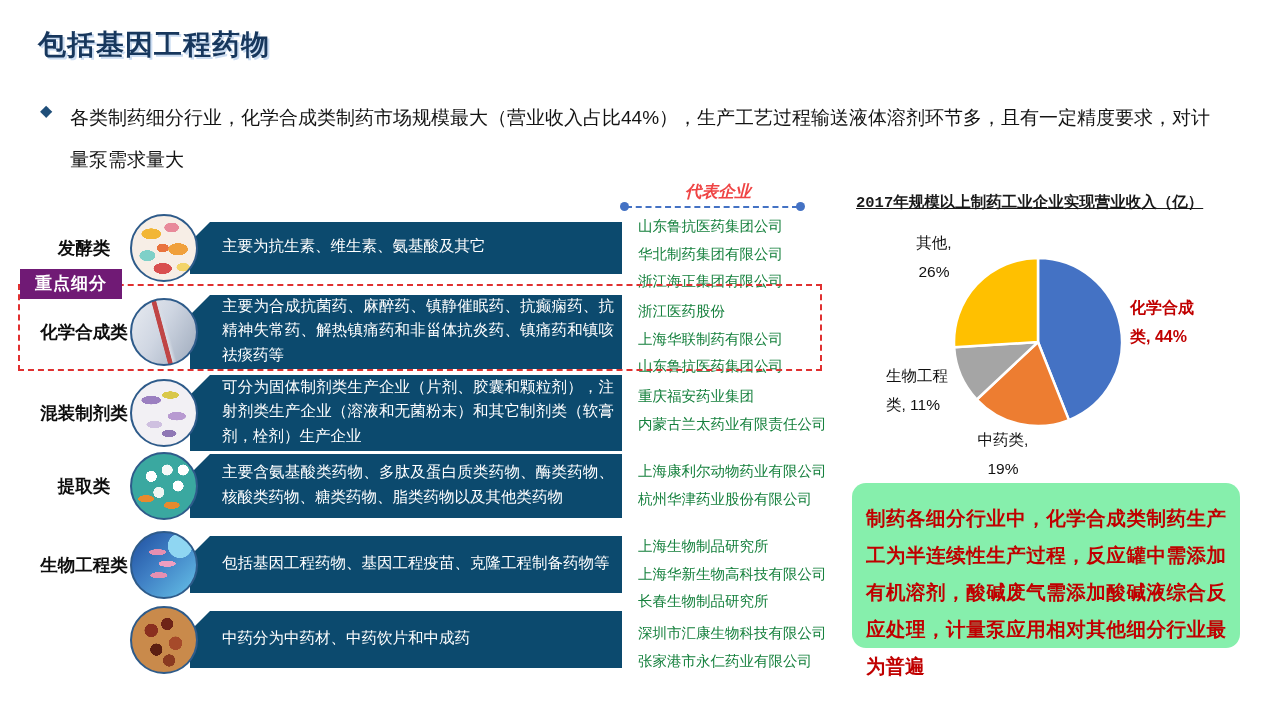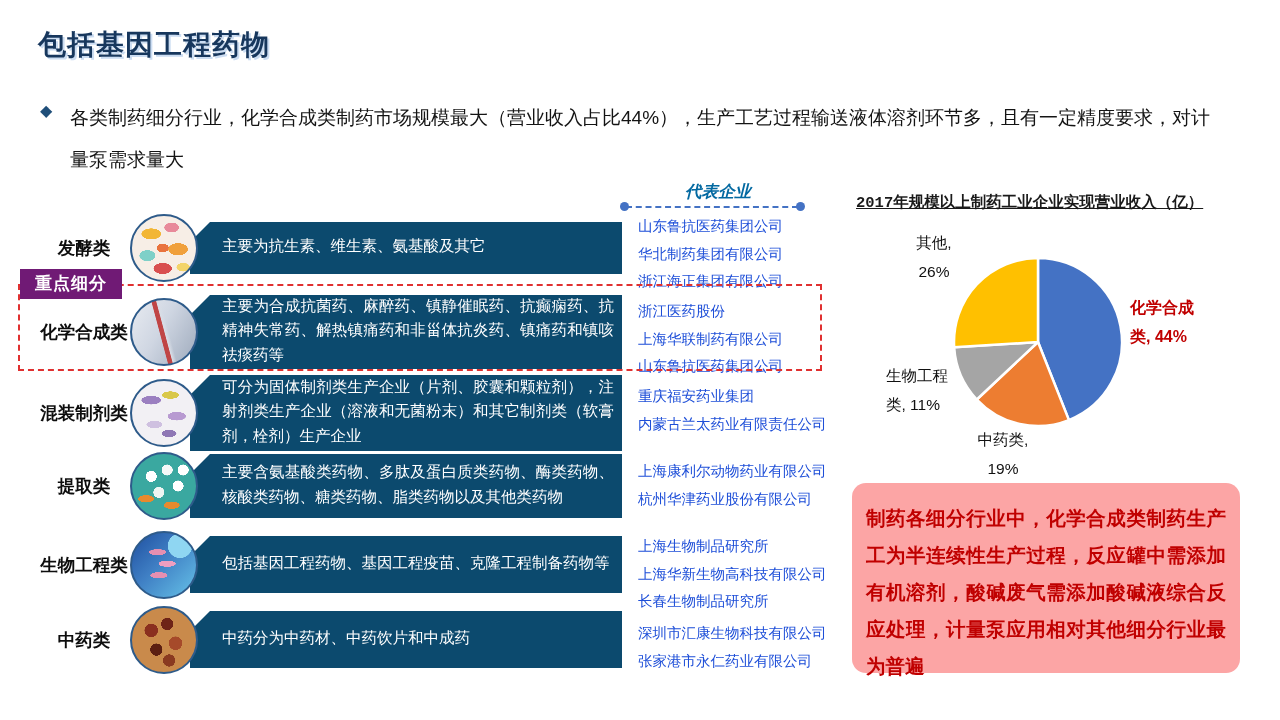--- a/index.html
+++ b/index.html
@@ -95,44 +95,44 @@
     font-size:17px; padding:3px 15px 4px; z-index:5; letter-spacing:1px;
   }
   .highlight-frame {
     left:18px; top:284px; width:804px; height:87px;
     border:2px dashed #E03030; z-index:4; pointer-events:none;
   }
 
   
   .companies-header {
     left:630px; top:181px; width:176px; text-align:center;
-    font-size:16.5px; font-weight:bold; font-style:italic; color:#0369a1;
+    font-size:16.5px; font-weight:bold; font-style:italic; color:#ef4444;
   }
   .connector-line { left:626px; top:206px; width:172px; border-top:2px dashed #4472C4; }
   .connector-dot { width:9px; height:9px; border-radius:50%; background:#4472C4; top:202px; }
   .dot-left { left:620px; } .dot-right { left:796px; }
-  .company-group { position:absolute; left:638px; width:200px; font-size:14.5px; color:#1d4ed8; line-height:27.5px; white-space:nowrap; }
+  .company-group { position:absolute; left:638px; width:200px; font-size:14.5px; color:#15803d; line-height:27.5px; white-space:nowrap; }
   .cg-0 { top:213px; } .cg-1 { top:298px; } .cg-2 { top:383px; }
   .cg-3 { top:458px; } .cg-4 { top:533px; } .cg-5 { top:620px; }
 
   
   .chart-title {
     left:856px; top:192px; width:380px; text-align:left; font-size:15.5px;
     font-weight:bold; color:#1a1a1a; text-decoration:underline; white-space:nowrap;font-family:Liberation Mono, monospace;
   }
   #pie-svg { left:952px; top:256px; width:172px; height:172px; }
   .pie-label { position:absolute; font-size:15.5px; line-height:29px; color:#111; }
   .pl-0 { left:1130px; top:293px; color:#C00000; font-weight:bold; font-size:16px; }
   .pl-1 { left:958px; top:425px; width:90px; text-align:center; }
   .pl-2 { left:886px; top:361px; width:84px; }
   .pl-3 { left:898px; top:228px; width:72px; text-align:center; }
 
   
   .callout {
-    left:852px; top:483px; width:388px; height:190px; background:#fca5a5;
+    left:852px; top:483px; width:388px; height:165px; background:#86efac;
     border-radius:14px; padding:17px 14px; color:#C00000; font-weight:bold;
     font-size:19.5px; line-height:37px; text-align:justify;
   }
 </style>
 </head>
 <body>
 
 <div class="abs slide-title">包括基因工程药物</div>
 <div class="abs bullet-marker">◆</div>
 <div class="abs bullet-text">各类制药细分行业，化学合成类制药市场规模最大（营业收入占比44%），生产工艺过程输送液体溶剂环节多，且有一定精度要求，对计量泵需求量大</div>
@@ -167,21 +167,20 @@
     </div>
   </div>
     <div class="cat-row row-4">
     <div class="cat-label">生物工程类</div>
     <div class="cat-icon img-dna-icon"></div>
     <div class="cat-bar">
       <span>包括基因工程药物、基因工程疫苗、克隆工程制备药物等</span>
     </div>
   </div>
     <div class="cat-row row-5">
-    <div class="cat-label">中药类</div>
     <div class="cat-icon img-herbs-icon"></div>
     <div class="cat-bar">
       <span>中药分为中药材、中药饮片和中成药</span>
     </div>
   </div>
   </div>
 
 <div class="abs highlight-frame"></div>
 <div class="abs highlight-box">重点细分</div>
 

